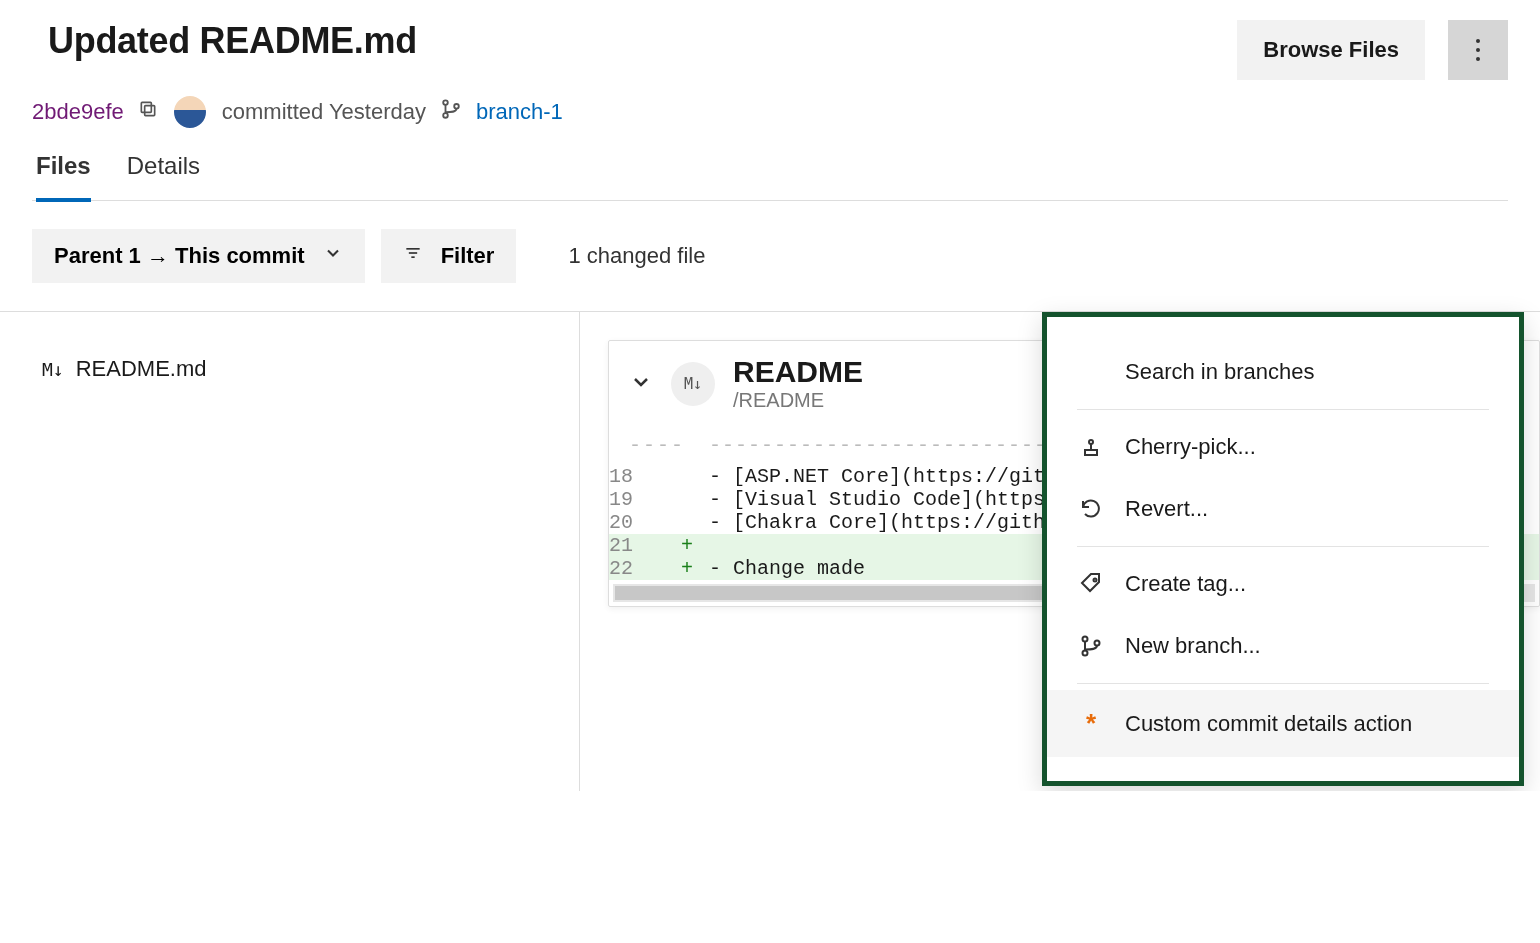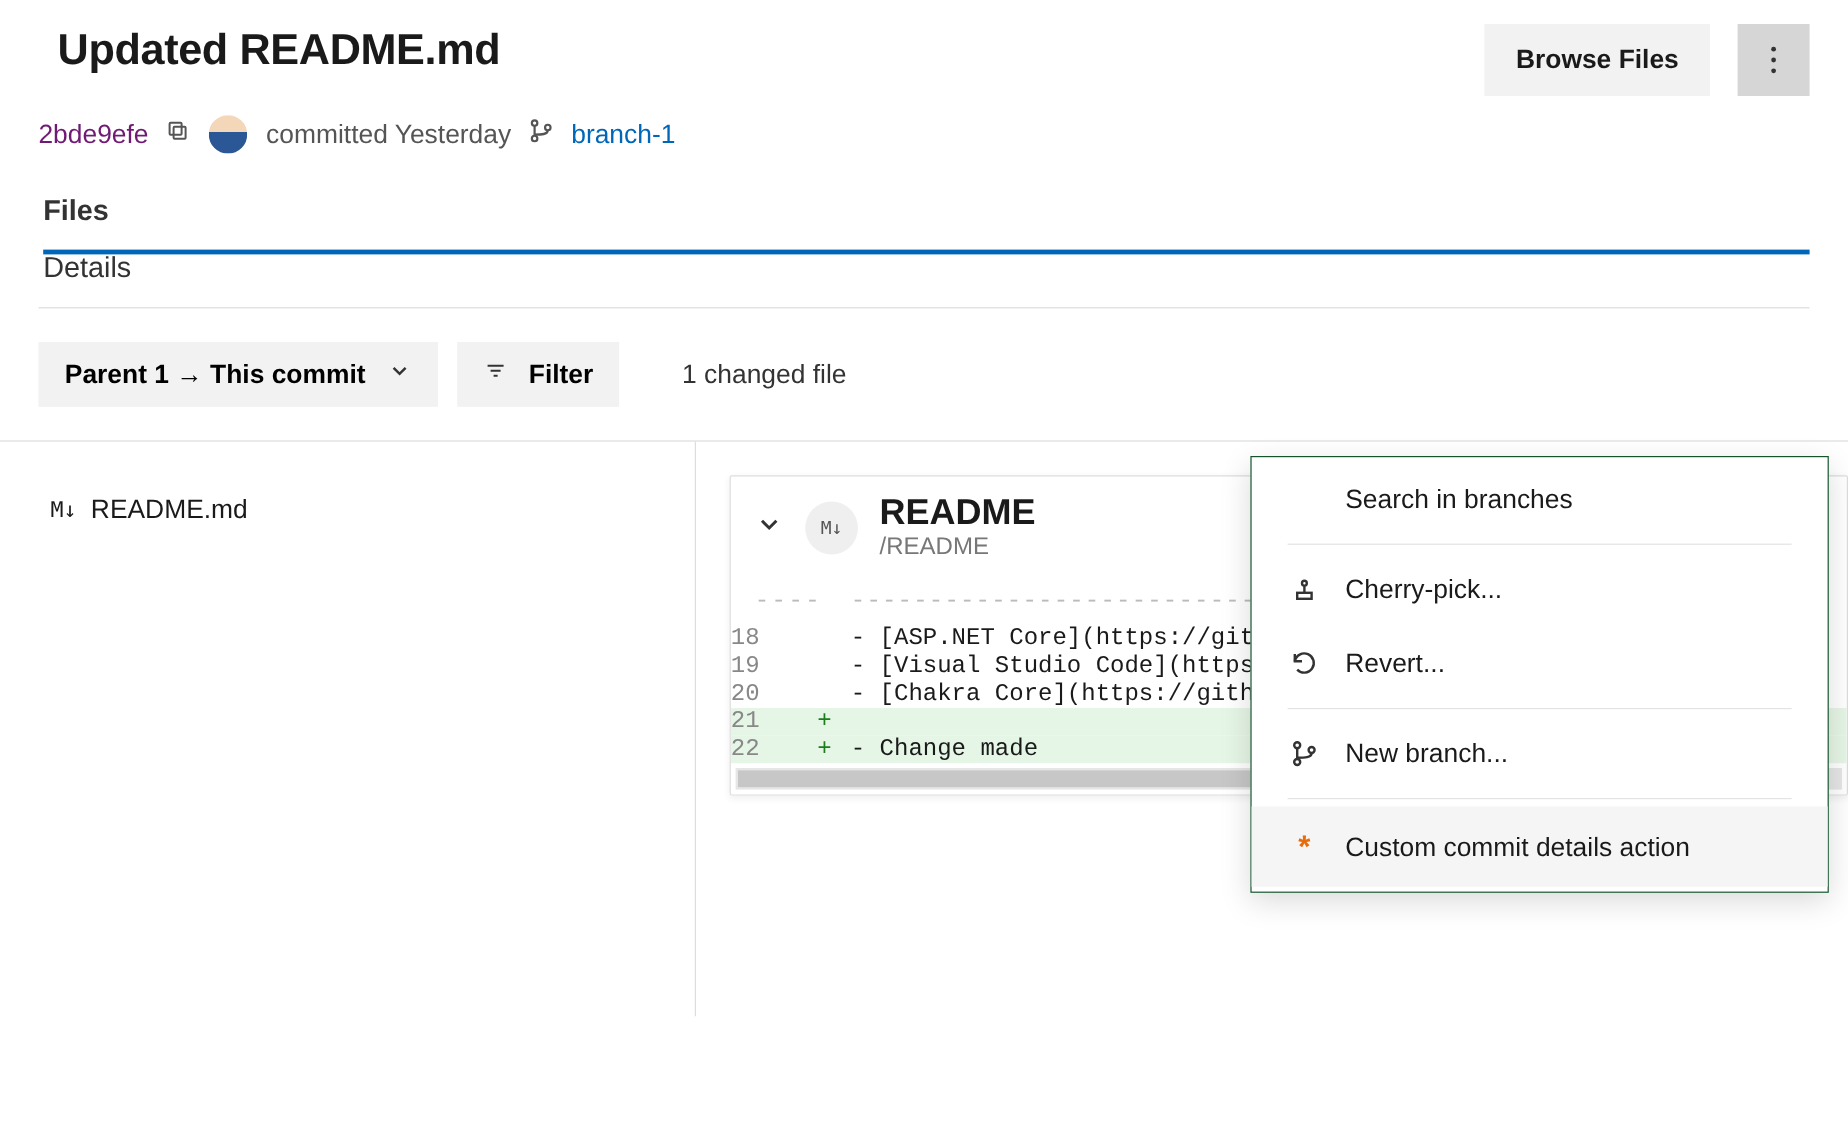--- a/index.html
+++ b/index.html
@@ -56,25 +56,25 @@
 .avatar {
   width: 36px; height: 36px; border-radius: 50%;
   background: linear-gradient(#f4d6b8 45%, #2b5797 45%);
   border: 2px solid #fff;
   display:inline-block;
 }
 .branch-icon svg { width: 22px; height: 22px; }
 .branch-link { color: #0067b8; cursor: pointer; }
 .tabs {
   display: flex;
-  margin-top: 32px;
+  gap: 36px;
+  margin-top: 22px;
   font-size: 24px;
   border-bottom: 1px solid #ddd;
   padding-left: 4px;
-  flex-direction: column;
 }
 .tab { padding-bottom: 18px; cursor: pointer; color: #333; }
 .tab.active { font-weight: 600; border-bottom: 4px solid #0067b8; margin-bottom: -2px; }
 .toolbar {
   display: flex;
   align-items: center;
   gap: 16px;
   padding: 28px 0;
   font-size: 22px;
 }
@@ -136,25 +136,25 @@
 .diff-sep .dashline { letter-spacing:1px; }
 .diff-row { display:flex; }
 .gut { width:72px; text-align:left; padding-right:22px; color:#888; }
 .mark { width:28px; }
 .code { white-space: pre; flex:1; }
 .row-add { background:#e6f6e6; }
 .row-add .mark { color:#1a7f1a; }
 .hscroll { height:18px; background:#e6e6e6; margin:4px; position:relative; }
 .hscroll-thumb { position:absolute; top:2px; left:2px; height:14px; width:70%; background:#c7c7c7; }
 .menu {
-  position:absolute; top:12px; right:16px;
+  position:absolute; top:0; right:16px;
   width:482px; background:#fff;
-  border:1px solid #14532d;
+  border:5px solid #14532d;
   box-shadow:0 8px 24px rgba(0,0,0,0.15);
-  padding:4px 0;
+  padding:24px 0;
   z-index:50;
 }
 .menu-item {
   display:flex; align-items:center; gap:20px;
   padding:18px 30px; font-size:22px; cursor:pointer;
 }
 .menu-item.highlight { background:#f5f5f5; }
 .menu-item .mi-icon { width:28px; display:flex; justify-content:center; }
 .menu-item.no-icon { padding-left: 78px; }
 .menu-sep { height:1px; background:#e3e3e3; margin:6px 30px; }
@@ -309,20 +309,29 @@
               <path d="M4 10a8 8 0 1 1 2 7"></path>
               <path d="M4 4v6h6"></path>
             </svg>
         </span>
         <span>Revert...</span>
       </div>
       <div class="menu-sep"></div>
       <div class="menu-item">
         <span class="mi-icon">
           <svg width="24" height="24" viewBox="0 0 24 24" fill="none" stroke="#333" stroke-width="2">
+              <path d="M3 11l9-9h8v8l-9 9z"></path>
+              <circle cx="16" cy="8" r="1.5"></circle>
+            </svg>
+        </span>
+        <span>Create tag...</span>
+      </div>
+      <div class="menu-item">
+        <span class="mi-icon">
+          <svg width="24" height="24" viewBox="0 0 24 24" fill="none" stroke="#333" stroke-width="2">
               <circle cx="6" cy="5" r="2.5"></circle>
               <circle cx="6" cy="19" r="2.5"></circle>
               <circle cx="18" cy="9" r="2.5"></circle>
               <path d="M6 7.5v9"></path>
               <path d="M18 11.5c0 4-6 4-12 4"></path>
             </svg>
         </span>
         <span>New branch...</span>
       </div>
       <div class="menu-sep"></div>

